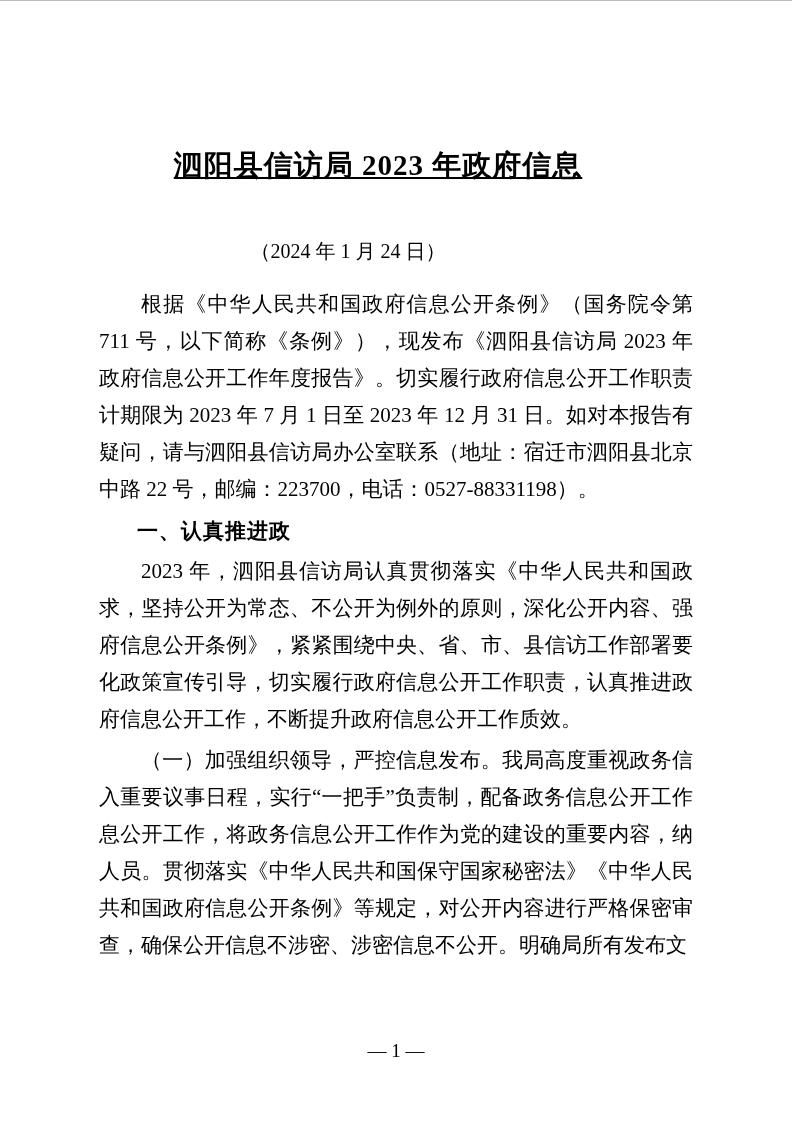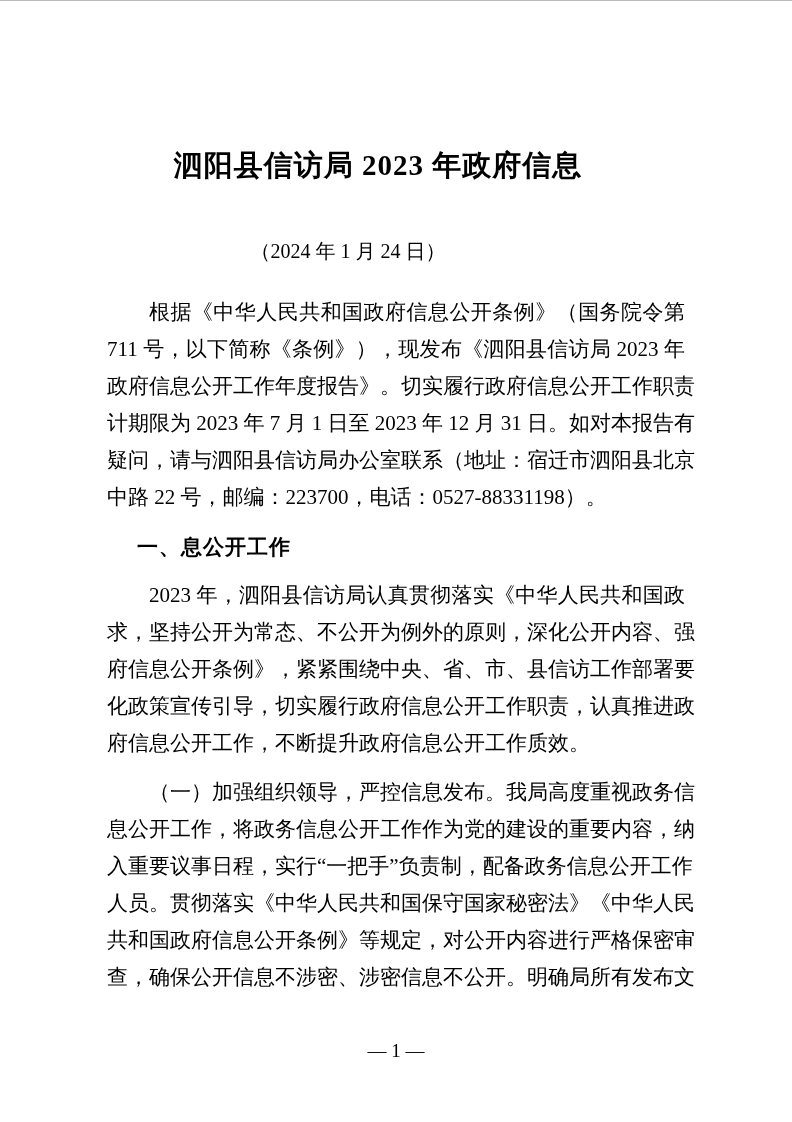--- a/index.html
+++ b/index.html
@@ -21,39 +21,40 @@
     position: absolute;
     top: 141px;
     left: 0;
     width: 756px;
     text-align: center;
     font-weight: bold;
     font-size: 29px;
     line-height: 47px;
     letter-spacing: 1px;
     font-family: "Liberation Serif", "DejaVu Serif", serif;
+    text-decoration: underline;
   }
   .doc-date {
     position: absolute;
     top: 236px;
     left: 0;
     width: 696px;
     text-align: center;
     font-size: 20px;
     line-height: 28px;
   }
   .doc-body {
     position: absolute;
     top: 281px;
     left: 95px;
     width: 602px;
     font-size: 21px;
     line-height: 37px;
   }
-  .para { margin: 12px; }
+  .para { margin: 4px; }
   .line {
     text-align: justify;
     text-align-last: justify;
     text-justify: inter-character;
     white-space: nowrap;
   }
   .line.last {
     text-align-last: left;
   }
   .line.first {
@@ -90,32 +91,32 @@
 
   <div class="doc-body">
       <div class="para">
         <div class="line first">根据《中华人民共和国政府信息公开条例》（国务院令第</div>
         <div class="line">711 号，以下简称《条例》），现发布《泗阳县信访局 2023 年</div>
         <div class="line">政府信息公开工作年度报告》。切实履行政府信息公开工作职责</div>
         <div class="line">计期限为 2023 年 7 月 1 日至 2023 年 12 月 31 日。如对本报告有</div>
         <div class="line">疑问，请与泗阳县信访局办公室联系（地址：宿迁市泗阳县北京</div>
         <div class="line last">中路 22 号，邮编：223700，电话：0527-88331198）。</div>
       </div>
-      <div class="heading">一、息公开工作</div>
+      <div class="heading">一、认真推进政</div>
       <div class="para">
         <div class="line first">2023 年，泗阳县信访局认真贯彻落实《中华人民共和国政</div>
         <div class="line">求，坚持公开为常态、不公开为例外的原则，深化公开内容、强</div>
         <div class="line">府信息公开条例》，紧紧围绕中央、省、市、县信访工作部署要</div>
         <div class="line">化政策宣传引导，切实履行政府信息公开工作职责，认真推进政</div>
         <div class="line last">府信息公开工作，不断提升政府信息公开工作质效。</div>
       </div>
       <div class="para">
         <div class="line first">（一）加强组织领导，严控信息发布。我局高度重视政务信</div>
+        <div class="line">入重要议事日程，实行“一把手”负责制，配备政务信息公开工作</div>
         <div class="line">息公开工作，将政务信息公开工作作为党的建设的重要内容，纳</div>
-        <div class="line">入重要议事日程，实行“一把手”负责制，配备政务信息公开工作</div>
         <div class="line">人员。贯彻落实《中华人民共和国保守国家秘密法》《中华人民</div>
         <div class="line">共和国政府信息公开条例》等规定，对公开内容进行严格保密审</div>
         <div class="line last">查，确保公开信息不涉密、涉密信息不公开。明确局所有发布文</div>
       </div>
     </div>
 
   <div class="page-footer">— 1 —</div>
 
 </div>
 

